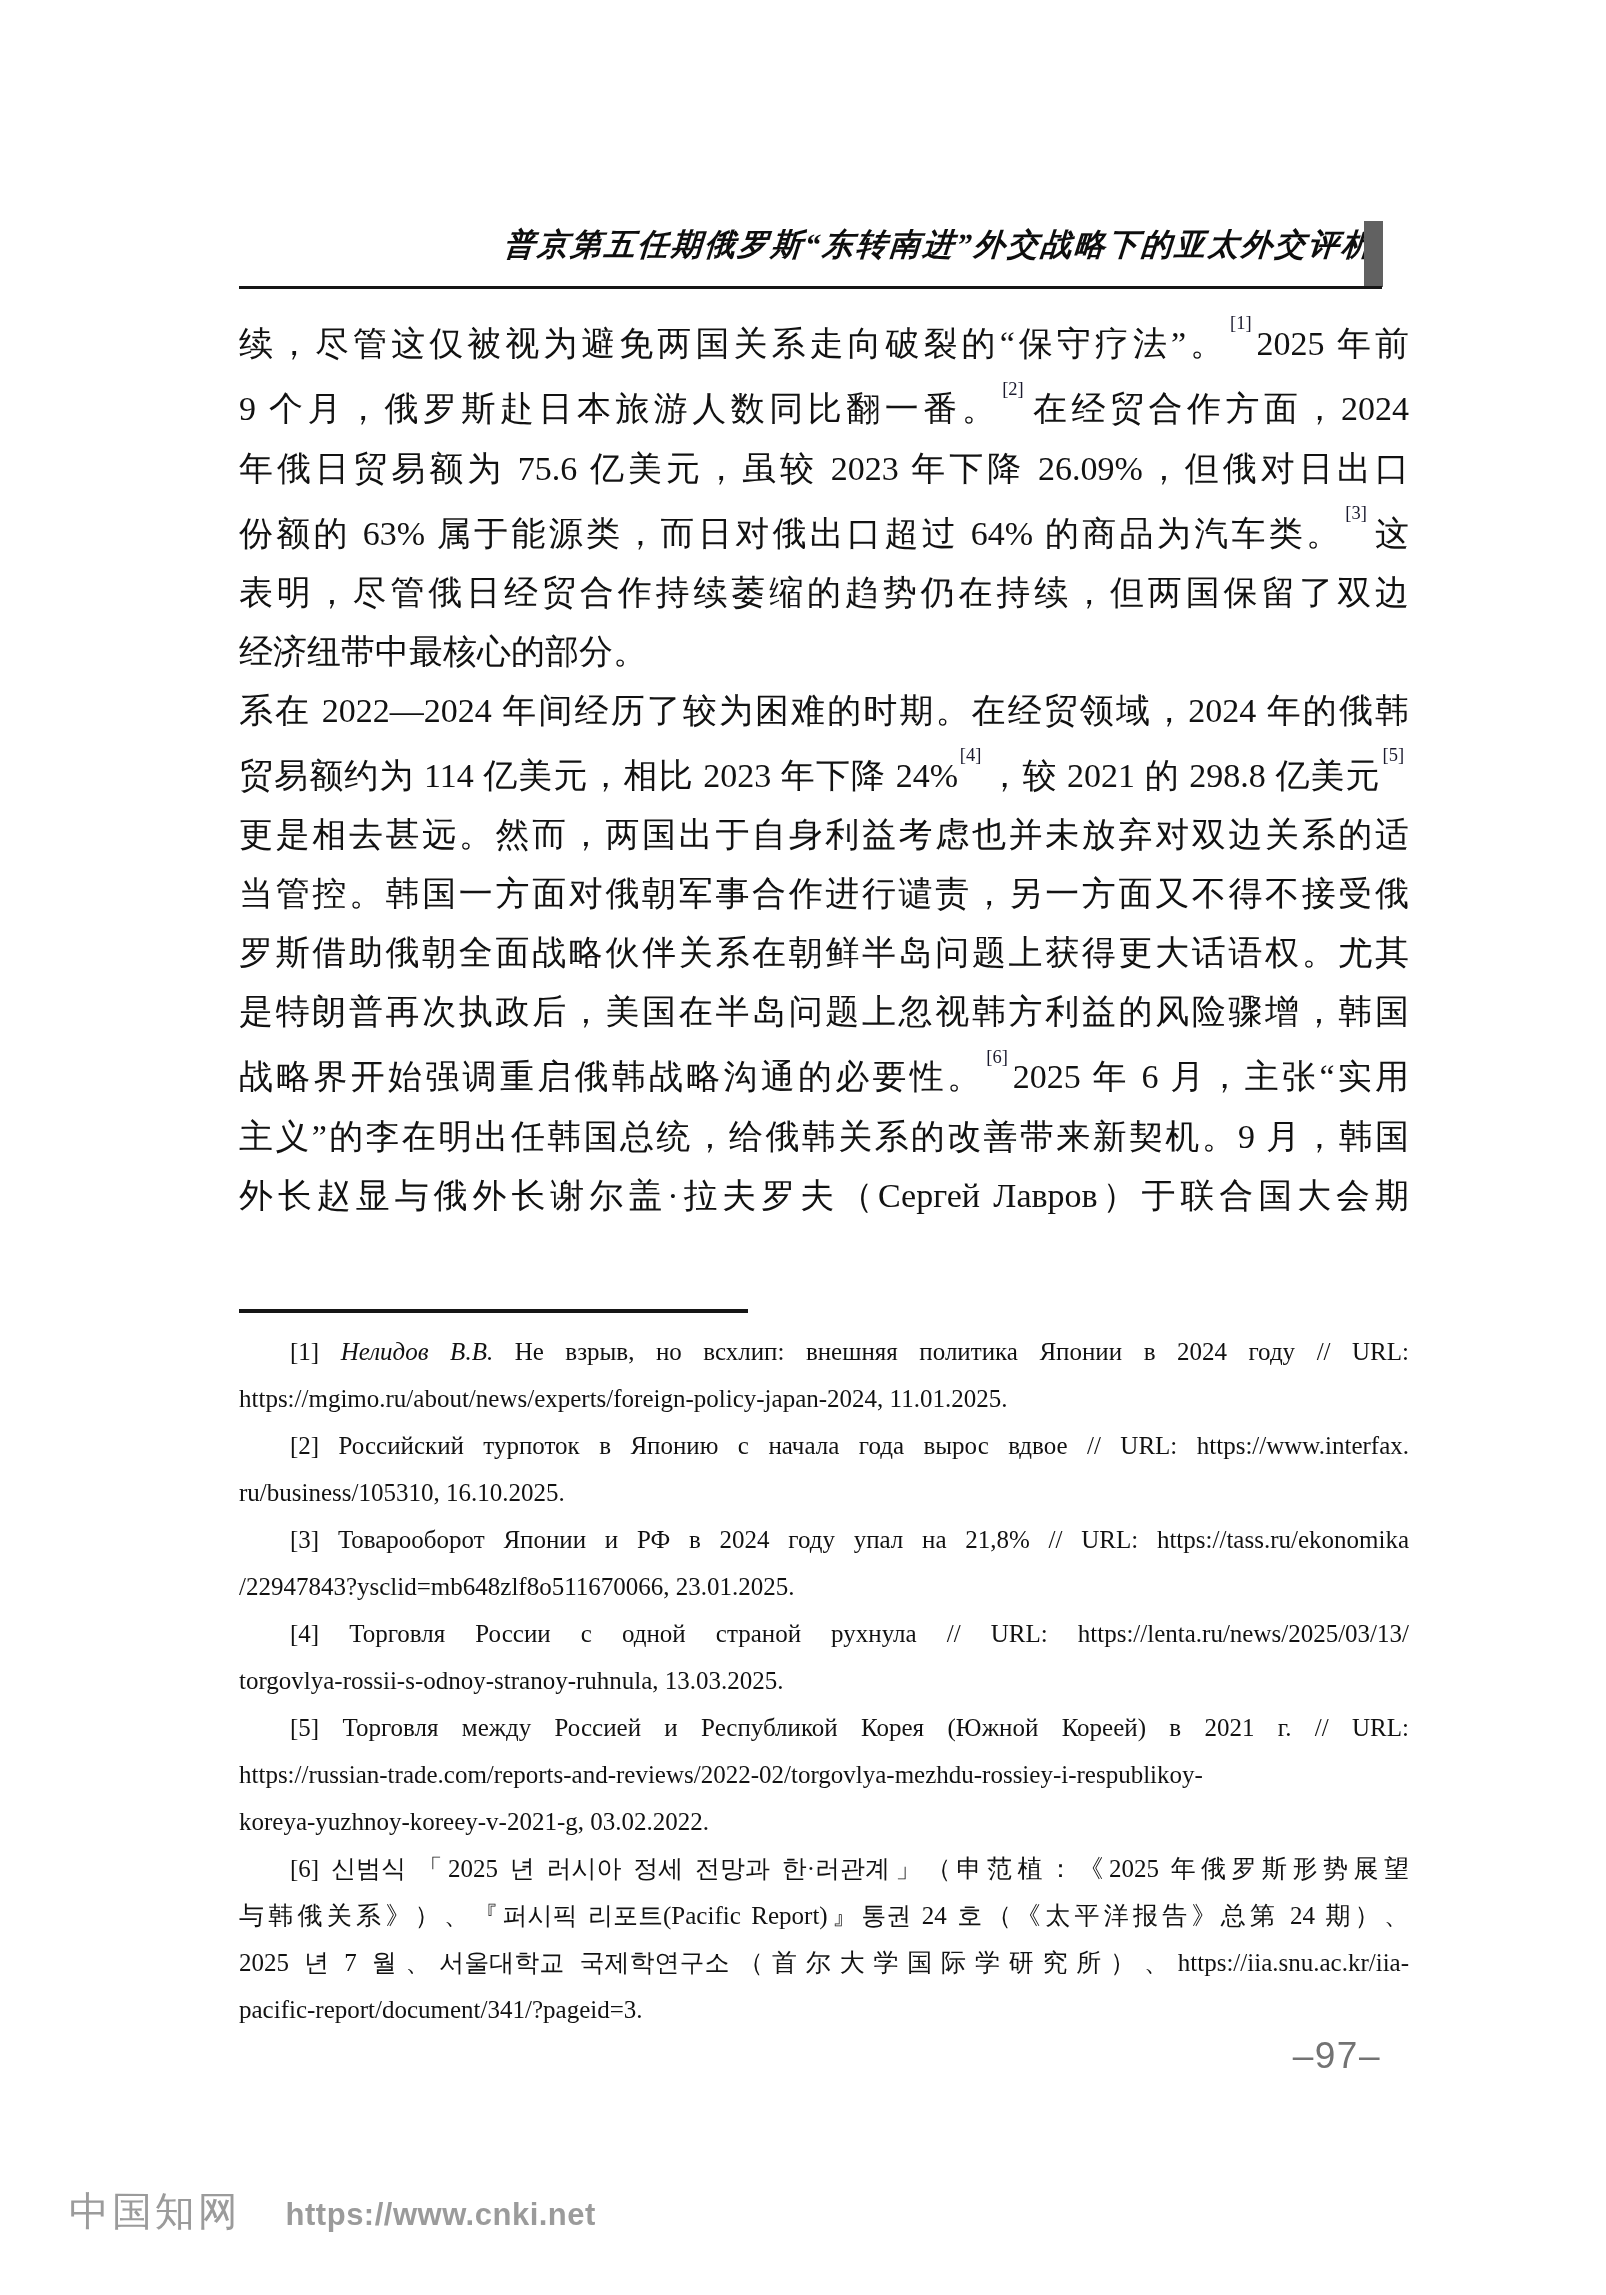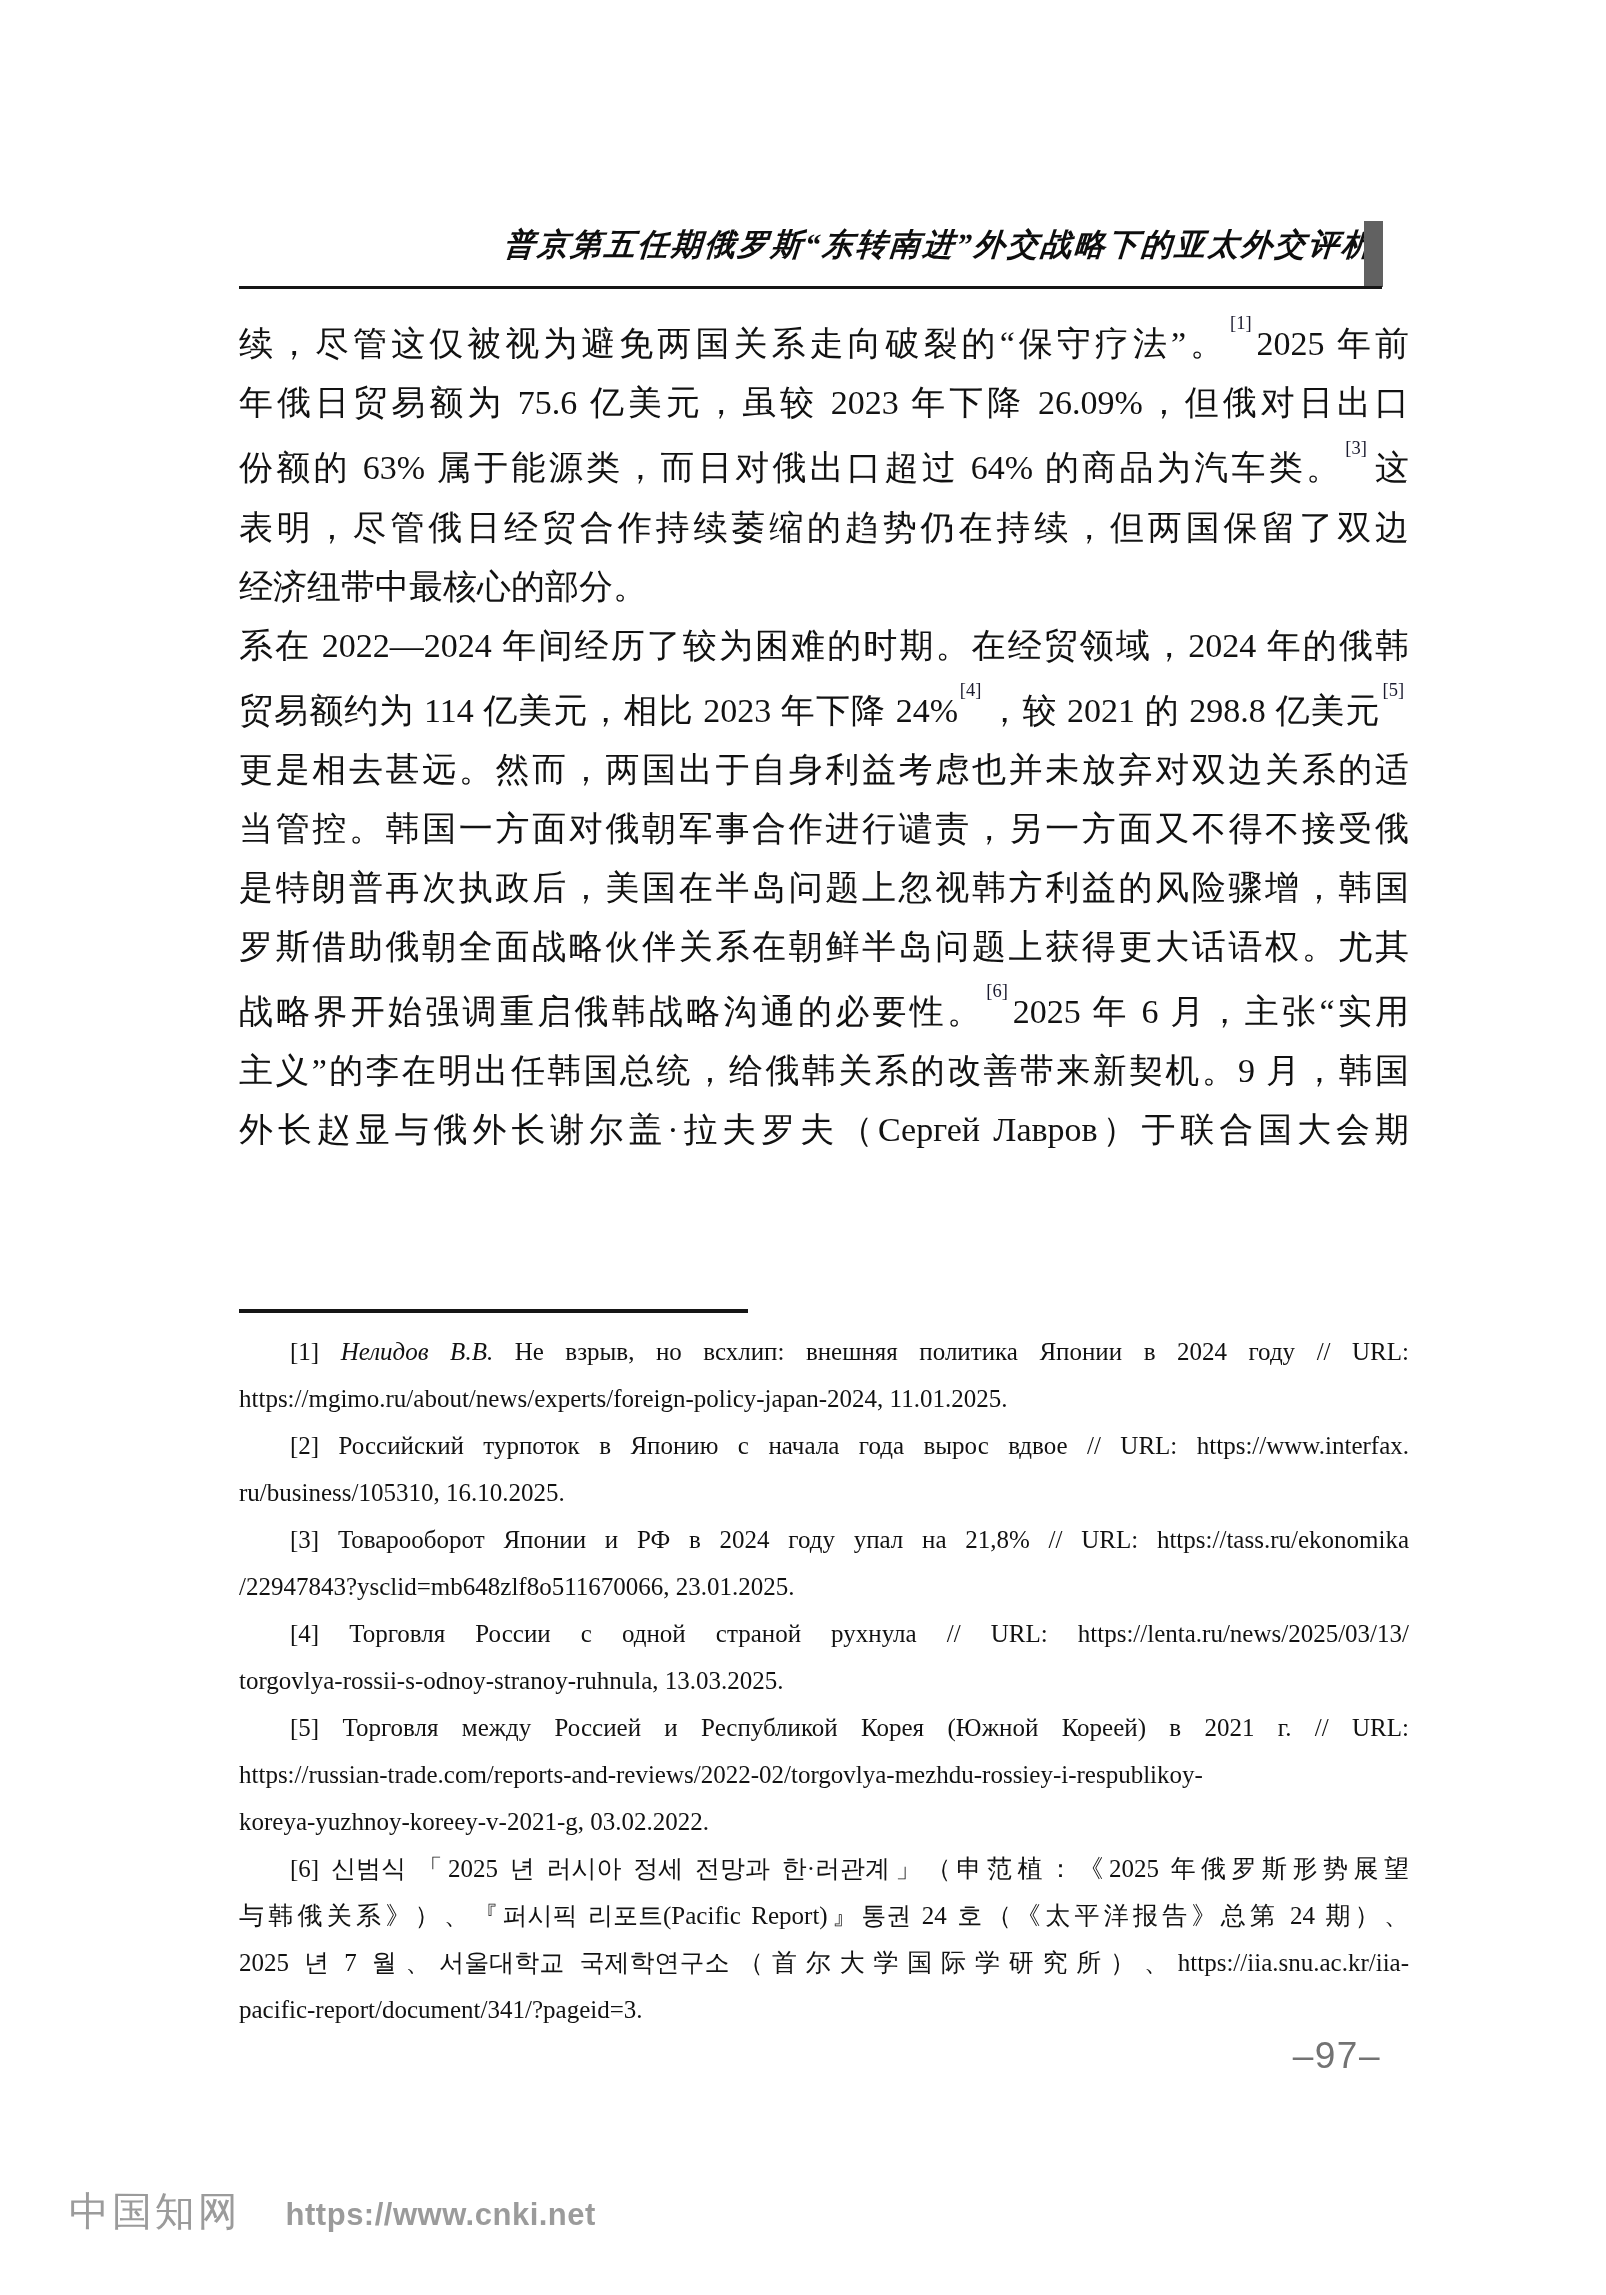--- a/index.html
+++ b/index.html
@@ -111,31 +111,32 @@
 <body>
 
 <div class="page">
 
   <div class="header-title">普京第五任期俄罗斯“东转南进”外交战略下的亚太外交评析</div>
   <div class="header-accent-bar"></div>
   <div class="header-rule"></div>
 
   <div class="body-block">
     <div class="bline"><span>续，尽管这仅被视为避免两国关系走向破裂的“保守疗法”。</span><sup class="fn">[1]</sup><span>2025 年前</span></div>
+    <div class="bline"><span>9 个月，俄罗斯赴日本旅游人数同比翻一番。</span><sup class="fn">[2]</sup><span>在经贸合作方面，2024</span></div>
     <div class="bline">年俄日贸易额为 75.6 亿美元，虽较 2023 年下降 26.09%，但俄对日出口</div>
     <div class="bline"><span>份额的 63% 属于能源类，而日对俄出口超过 64% 的商品为汽车类。</span><sup class="fn">[3]</sup><span>这</span></div>
     <div class="bline">表明，尽管俄日经贸合作持续萎缩的趋势仍在持续，但两国保留了双边</div>
     <div class="bline end">经济纽带中最核心的部分。</div>
 
     <div class="bline">系在 2022—2024 年间经历了较为困难的时期。在经贸领域，2024 年的俄韩</div>
     <div class="bline"><span>贸易额约为 114 亿美元，相比 2023 年下降 24%</span><sup class="fn">[4]</sup><span>，较 2021 的 298.8 亿美元</span><sup class="fn">[5]</sup></div>
     <div class="bline">更是相去甚远。然而，两国出于自身利益考虑也并未放弃对双边关系的适</div>
     <div class="bline">当管控。韩国一方面对俄朝军事合作进行谴责，另一方面又不得不接受俄</div>
+    <div class="bline">罗斯借助俄朝全面战略伙伴关系在朝鲜半岛问题上获得更大话语权。尤其</div>
     <div class="bline">是特朗普再次执政后，美国在半岛问题上忽视韩方利益的风险骤增，韩国</div>
-    <div class="bline">罗斯借助俄朝全面战略伙伴关系在朝鲜半岛问题上获得更大话语权。尤其</div>
     <div class="bline"><span>战略界开始强调重启俄韩战略沟通的必要性。</span><sup class="fn">[6]</sup><span>2025 年 6 月，主张“实用</span></div>
     <div class="bline">主义”的李在明出任韩国总统，给俄韩关系的改善带来新契机。9 月，韩国</div>
     <div class="bline">外长赵显与俄外长谢尔盖·拉夫罗夫（Сергей Лавров）于联合国大会期</div>
   </div>
 
   <div class="footnote-sep"></div>
 
   <div class="footnotes-block">
     <div class="fline first"><span>[1] </span><span class="it">Нелидов В.В.</span><span> Не взрыв, но всхлип: внешняя политика Японии в 2024 году // URL:</span></div>
     <div class="fline end"><span class="u">https://mgimo.ru/about/news/experts/foreign-policy-japan-2024</span><span>, 11.01.2025.</span></div>

